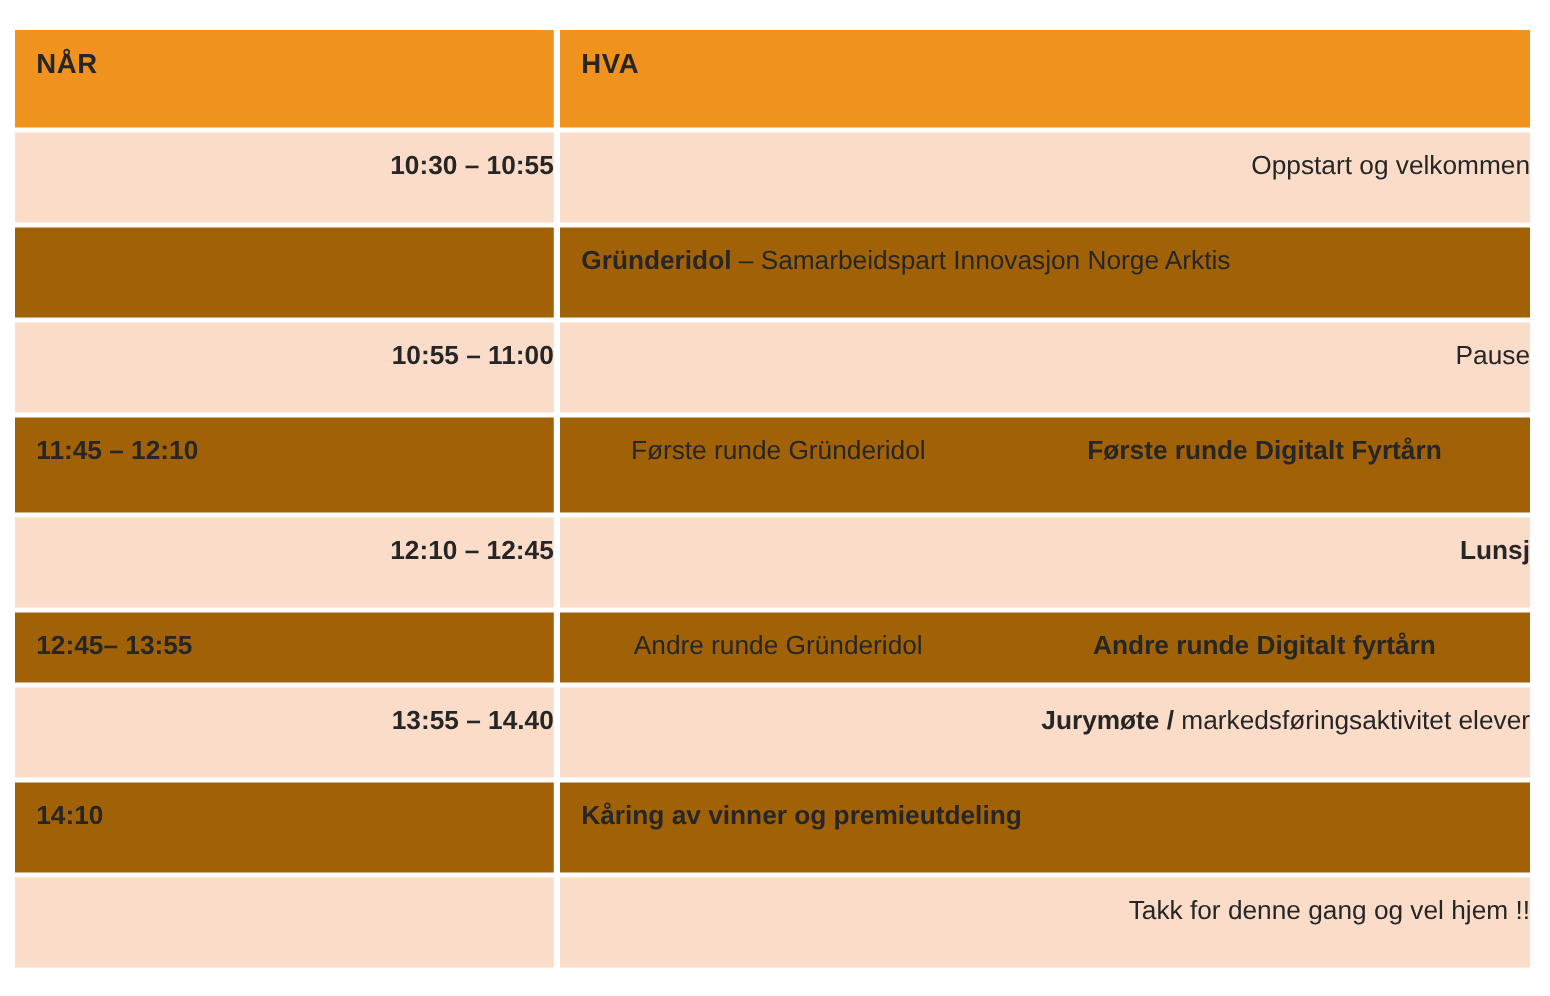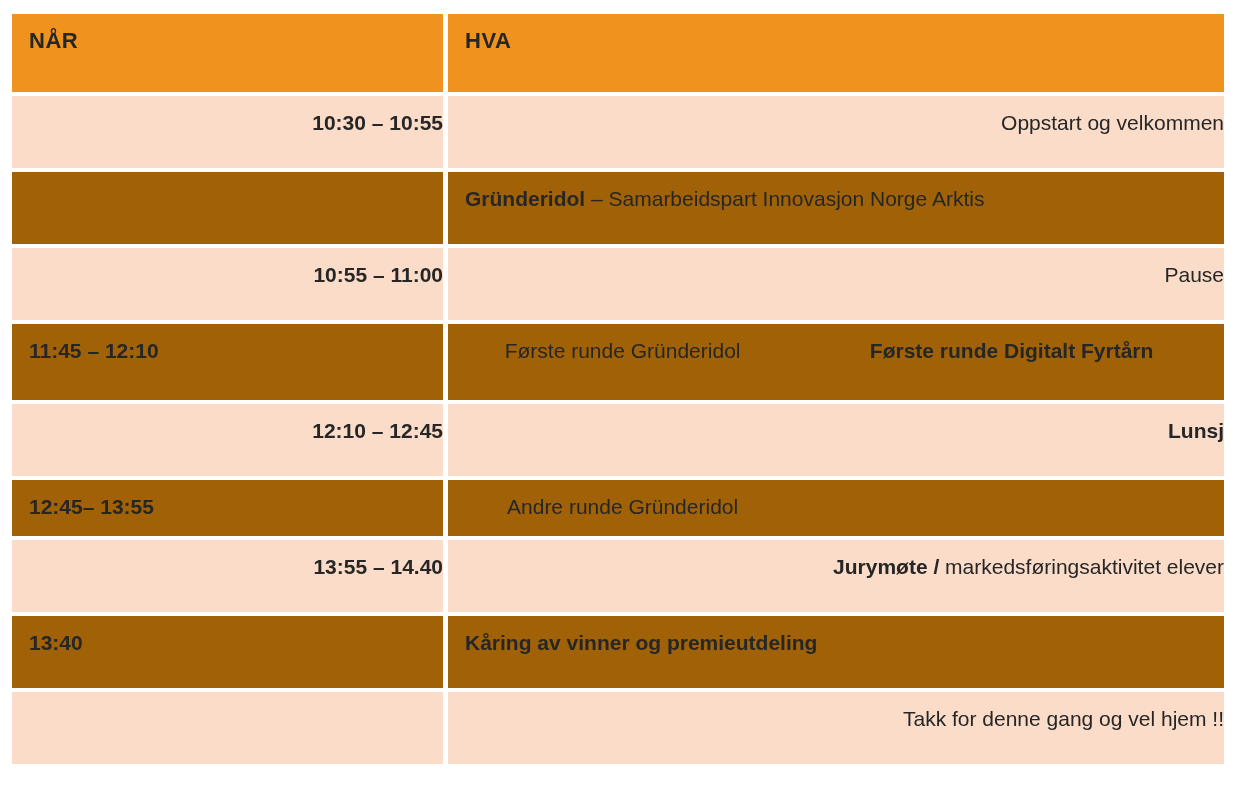--- a/index.html
+++ b/index.html
@@ -7,21 +7,21 @@
     padding: 0;
     background: #ffffff;
     width: 1240px;
     height: 797px;
     font-family: "Liberation Sans", sans-serif;
     color: #262626;
   }
   .schedule-table {
     position: absolute;
     left: 12px;
-    top: 14px;
+    top: 24px;
     width: 1212px;
     display: flex;
     flex-direction: column;
     gap: 4px;
   }
   .row {
     display: flex;
     gap: 5px;
     height: 72px;
   }
@@ -114,30 +114,31 @@
   <div class="row">
     <div class="cell cell-when bg-dark">12:10 – 12:45</div>
     <div class="cell cell-what bg-dark"><span class="bold">Lunsj</span><span></span></div>
   </div>
 
   <div class="row" style="height:56px">
     <div class="cell cell-when bg-light">12:45– 13:55</div>
     <div class="cell cell-what split bg-light">
       <div class="split-part split-left">Andre runde Gründeridol</div>
       <div class="split-divider"></div>
+      <div class="split-part split-right">Andre runde Digitalt fyrtårn</div>
     </div>
   </div>
 
   <div class="row">
     <div class="cell cell-when bg-dark">13:55 – 14.40</div>
     <div class="cell cell-what bg-dark"><span class="bold">Jurymøte /</span><span> markedsføringsaktivitet elever</span></div>
   </div>
 
   <div class="row">
-    <div class="cell cell-when bg-light">13:40</div>
+    <div class="cell cell-when bg-light">14:10</div>
     <div class="cell cell-what bg-light"><span class="bold">Kåring av vinner og premieutdeling</span><span></span></div>
   </div>
 
   <div class="row">
     <div class="cell cell-when bg-dark"></div>
     <div class="cell cell-what bg-dark">Takk for denne gang og vel hjem !!</div>
   </div>
 
 </div>
 

